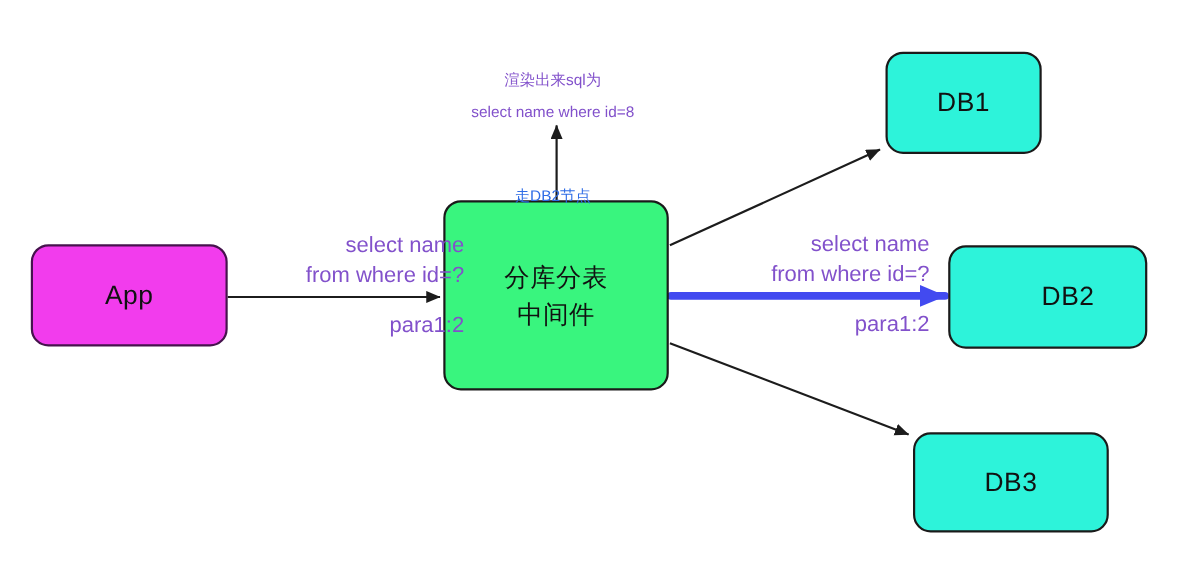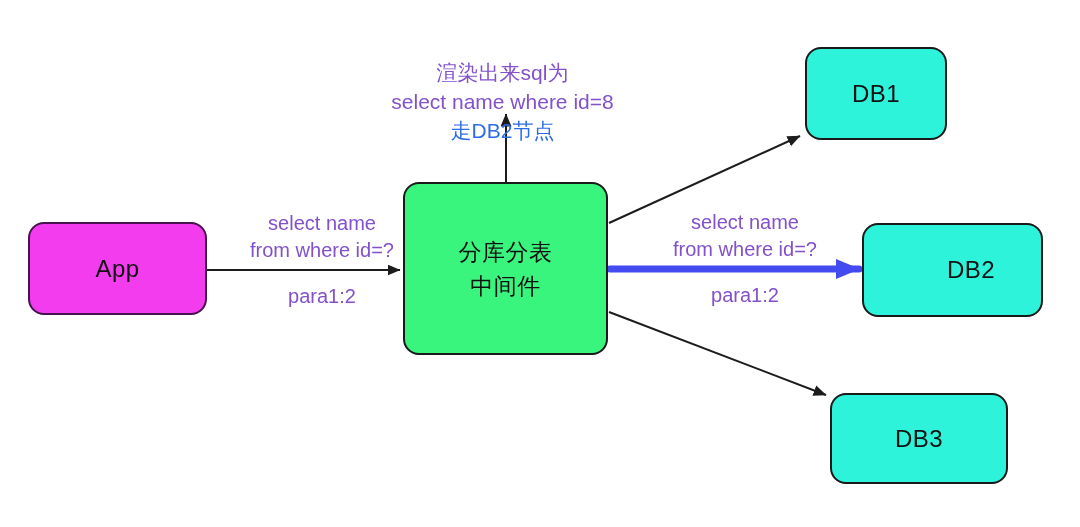--- a/index.html
+++ b/index.html
@@ -44,39 +44,39 @@
     font-size: 23px;
     line-height: 34px;
   }
   .node-db { background: #2df3da; }
   .node-db1 { left: 805px; top: 47px;  width: 142px; height: 93px; }
   .node-db2 { left: 862px; top: 223px; width: 181px; height: 94px; padding-left: 37px; }
   .node-db3 { left: 830px; top: 393px; width: 178px; height: 91px; }
 
   .edge-label {
     position: absolute;
-    text-align: center;
+    text-align: right;
     color: #8251cb;
     font-size: 20px;
     line-height: 27px;
   }
   .label-app-sql   { left: 222px; top: 210px; width: 200px; }
   .label-app-param { left: 222px; top: 283px; width: 200px; }
   .label-db2-sql   { left: 645px; top: 209px; width: 200px; }
   .label-db2-param { left: 645px; top: 282px; width: 200px; }
 
   .annotation {
     position: absolute;
     left: 330px; top: 58px; width: 345px;
     text-align: center;
-    font-size: 21px;
+    font-size: 14px;
     line-height: 29px;
   }
   .ann-purple { color: #8251cb; }
-  .ann-blue   { color: #2e6ce6; }
+  .ann-blue   { color: #2e6ce6; margin-top: 48px; }
 </style>
 </head>
 <body>
 
 <div class="canvas">
 
   <svg class="edge-layer" width="1080" height="527" viewBox="0 0 1080 527" xmlns="http://www.w3.org/2000/svg">
     <defs>
       <marker id="arrow-black" markerUnits="userSpaceOnUse" markerWidth="14" markerHeight="12" refX="12.5" refY="5.5" orient="auto">
         <path d="M0,0 L13,5.5 L0,11 Z" fill="#1c1c1c"></path>

